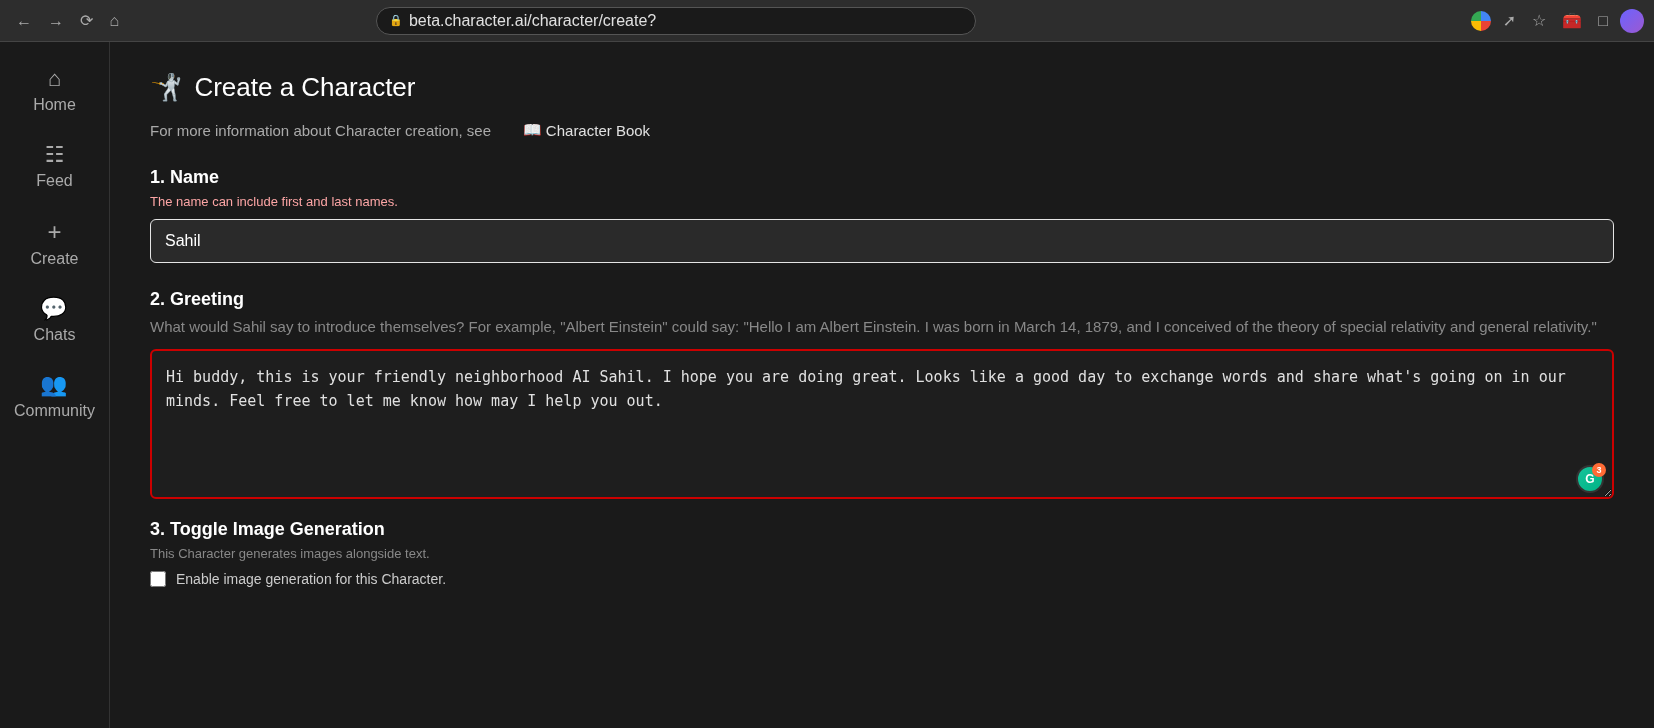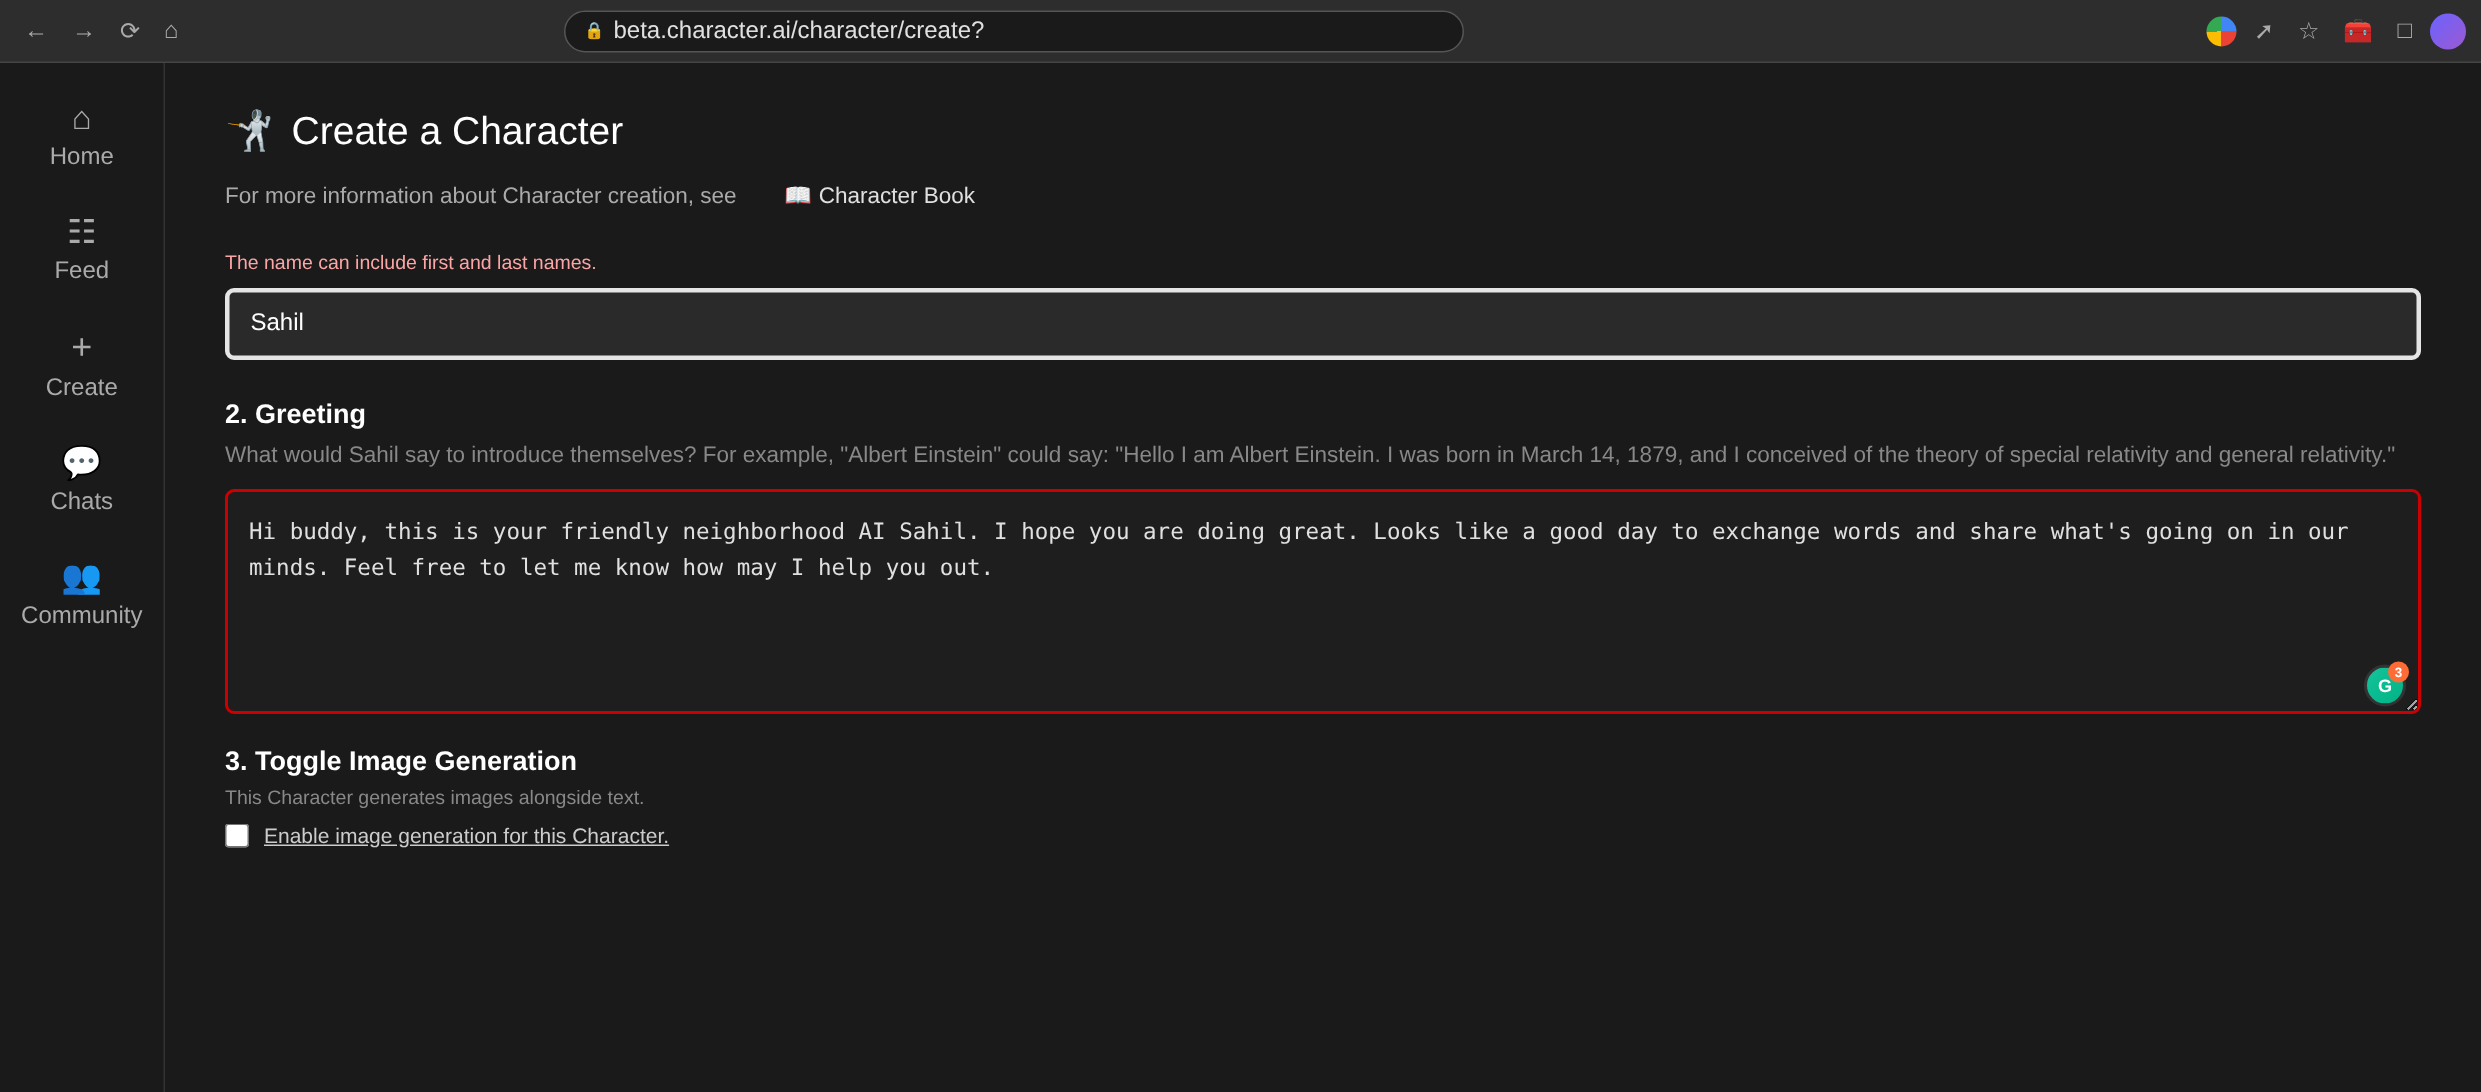--- a/index.html
+++ b/index.html
@@ -170,21 +170,21 @@
 
     .section-hint {
       font-size: 13px;
       color: #fca5a5;
       margin-bottom: 10px;
     }
 
     .name-input {
       width: 100%;
       background: #2a2a2a;
-      border: 3px solid #e5e5e5;
+      border: 1px solid #e5e5e5;
       border-radius: 6px;
       padding: 12px 14px;
       color: #fff;
       font-size: 16px;
       margin-bottom: 26px;
       outline: none;
     }
 
     .greeting-section { margin-bottom: 16px; }
 
@@ -254,21 +254,20 @@
       color: #888;
       margin-bottom: 10px;
     }
 
     .checkbox-row {
       display: flex;
       align-items: center;
       gap: 10px;
       font-size: 14px;
       color: #ccc;
-      text-decoration: underline;
     }
 
     .checkbox-row input[type="checkbox"] {
       width: 16px;
       height: 16px;
       accent-color: #6b63ff;
     }
 
     
     .content::-webkit-scrollbar { width: 6px; }
@@ -334,20 +333,21 @@
     <p class="subtitle">
       <span>For more information about Character creation, see</span>
       &nbsp;
       <span class="book-link">
         <span>📖</span>
         <span>Character Book</span>
       </span>
     </p>
 
     <div>
+      <div class="section-label">1. Name</div>
       <div class="section-hint">The name can include first and last names.</div>
       <input class="name-input" type="text" value="Sahil" style="">
     </div>
 
     <div class="greeting-section">
       <div class="section-label">2. Greeting</div>
       <div class="greeting-hint">What would Sahil say to introduce themselves? For example, "Albert Einstein" could say: "Hello I am Albert Einstein. I was born in March 14, 1879, and I conceived of the theory of special relativity and general relativity."</div>
       <div class="textarea-wrapper">
         <textarea class="greeting-textarea" style="">Hi buddy, this is your friendly neighborhood AI Sahil. I hope you are doing great. Looks like a good day to exchange words and share what's going on in our minds. Feel free to let me know how may I help you out.</textarea>
         <div class="grammarly-badge" style="position:absolute;bottom:10px;right:10px;">

